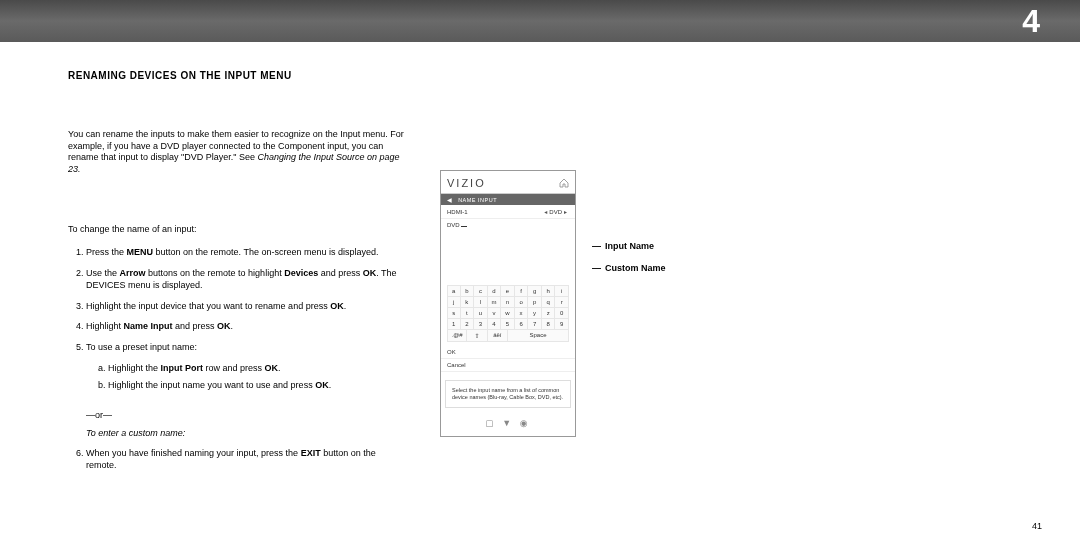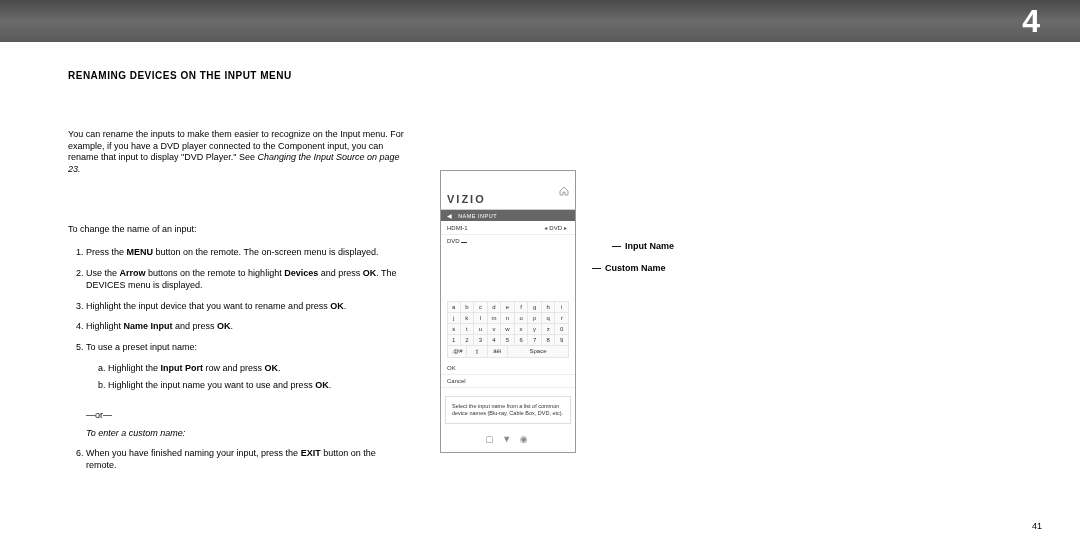--- a/index.html
+++ b/index.html
@@ -53,21 +53,21 @@
       font-size: 7px;
       color: #333;
     }
     .menu-header {
       display: flex;
       align-items: center;
       justify-content: space-between;
       border-bottom: 1px solid #ccc;
       padding: 6px 6px 4px 6px;
     }
-    .brand { font-size: 11px; letter-spacing: 2px; color: #444; font-weight: 700; margin-top: 16px; }
+    .brand { font-size: 11px; letter-spacing: 2px; color: #444; font-weight: 400; }
     .home-icon { width: 10px; height: 10px; }
     .menu-title-row {
       background: #666; color: #fff; font-size: 5.5px;
       padding: 2px 6px; letter-spacing: 0.5px;
       display: flex; align-items: center;
     }
     .back-tri { font-size: 6px; margin-right: 6px; color: #fff; }
     .field-row {
       display: flex; align-items: center;
       padding: 3px 6px;
@@ -146,21 +146,21 @@
       <div class="ordiv">—or—</div>
       <div class="subhead">To enter a custom name:</div>
     </li>
     <li><span>When you have finished naming your input, press the </span><span class="bold">EXIT</span><span> button on the remote.</span></li>
   </ol>
 </div>
 
 <div class="callout" style="left:476px; top:170px;">
   <span class="dash">—</span><span>Input Port</span>
 </div>
-<div class="callout" style="left:612px; top:241px;">
+<div class="callout" style="left:592px; top:241px;">
   <span class="dash">—</span><span>Input Name</span>
 </div>
 <div class="callout" style="left:592px; top:263px;">
   <span class="dash">—</span><span>Custom Name</span>
 </div>
 <div class="callout-line vert" style="left:480px; top:180px; height:60px;"></div>
 
 <div class="figure">
   <div class="menu-outer">
     <div class="menu-header">

